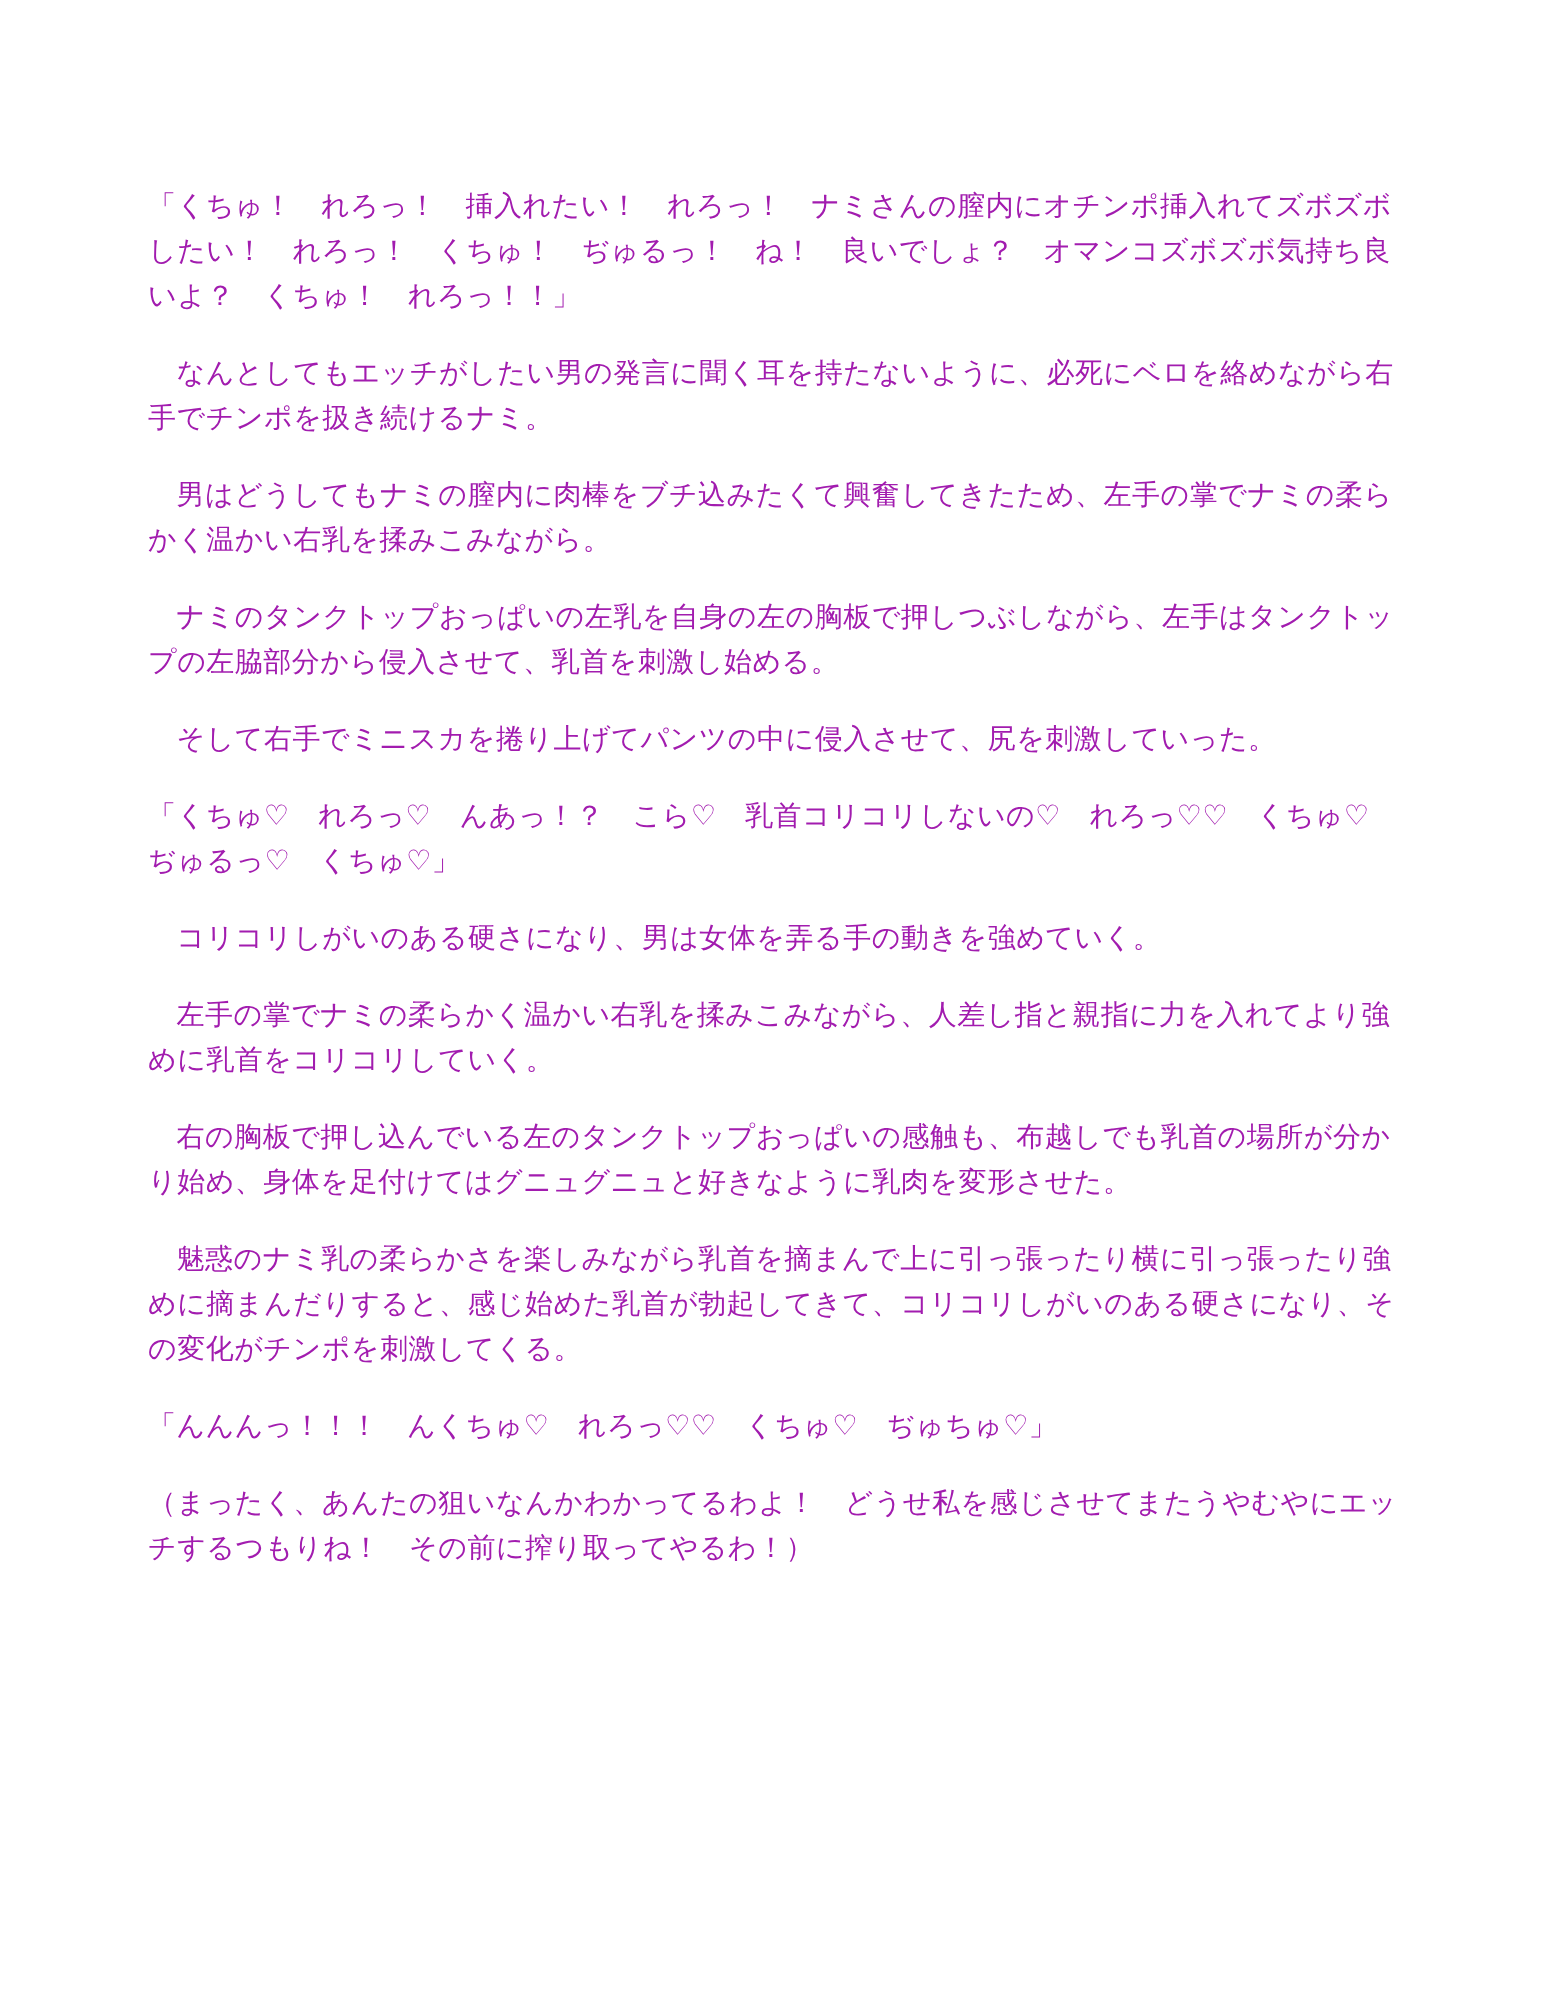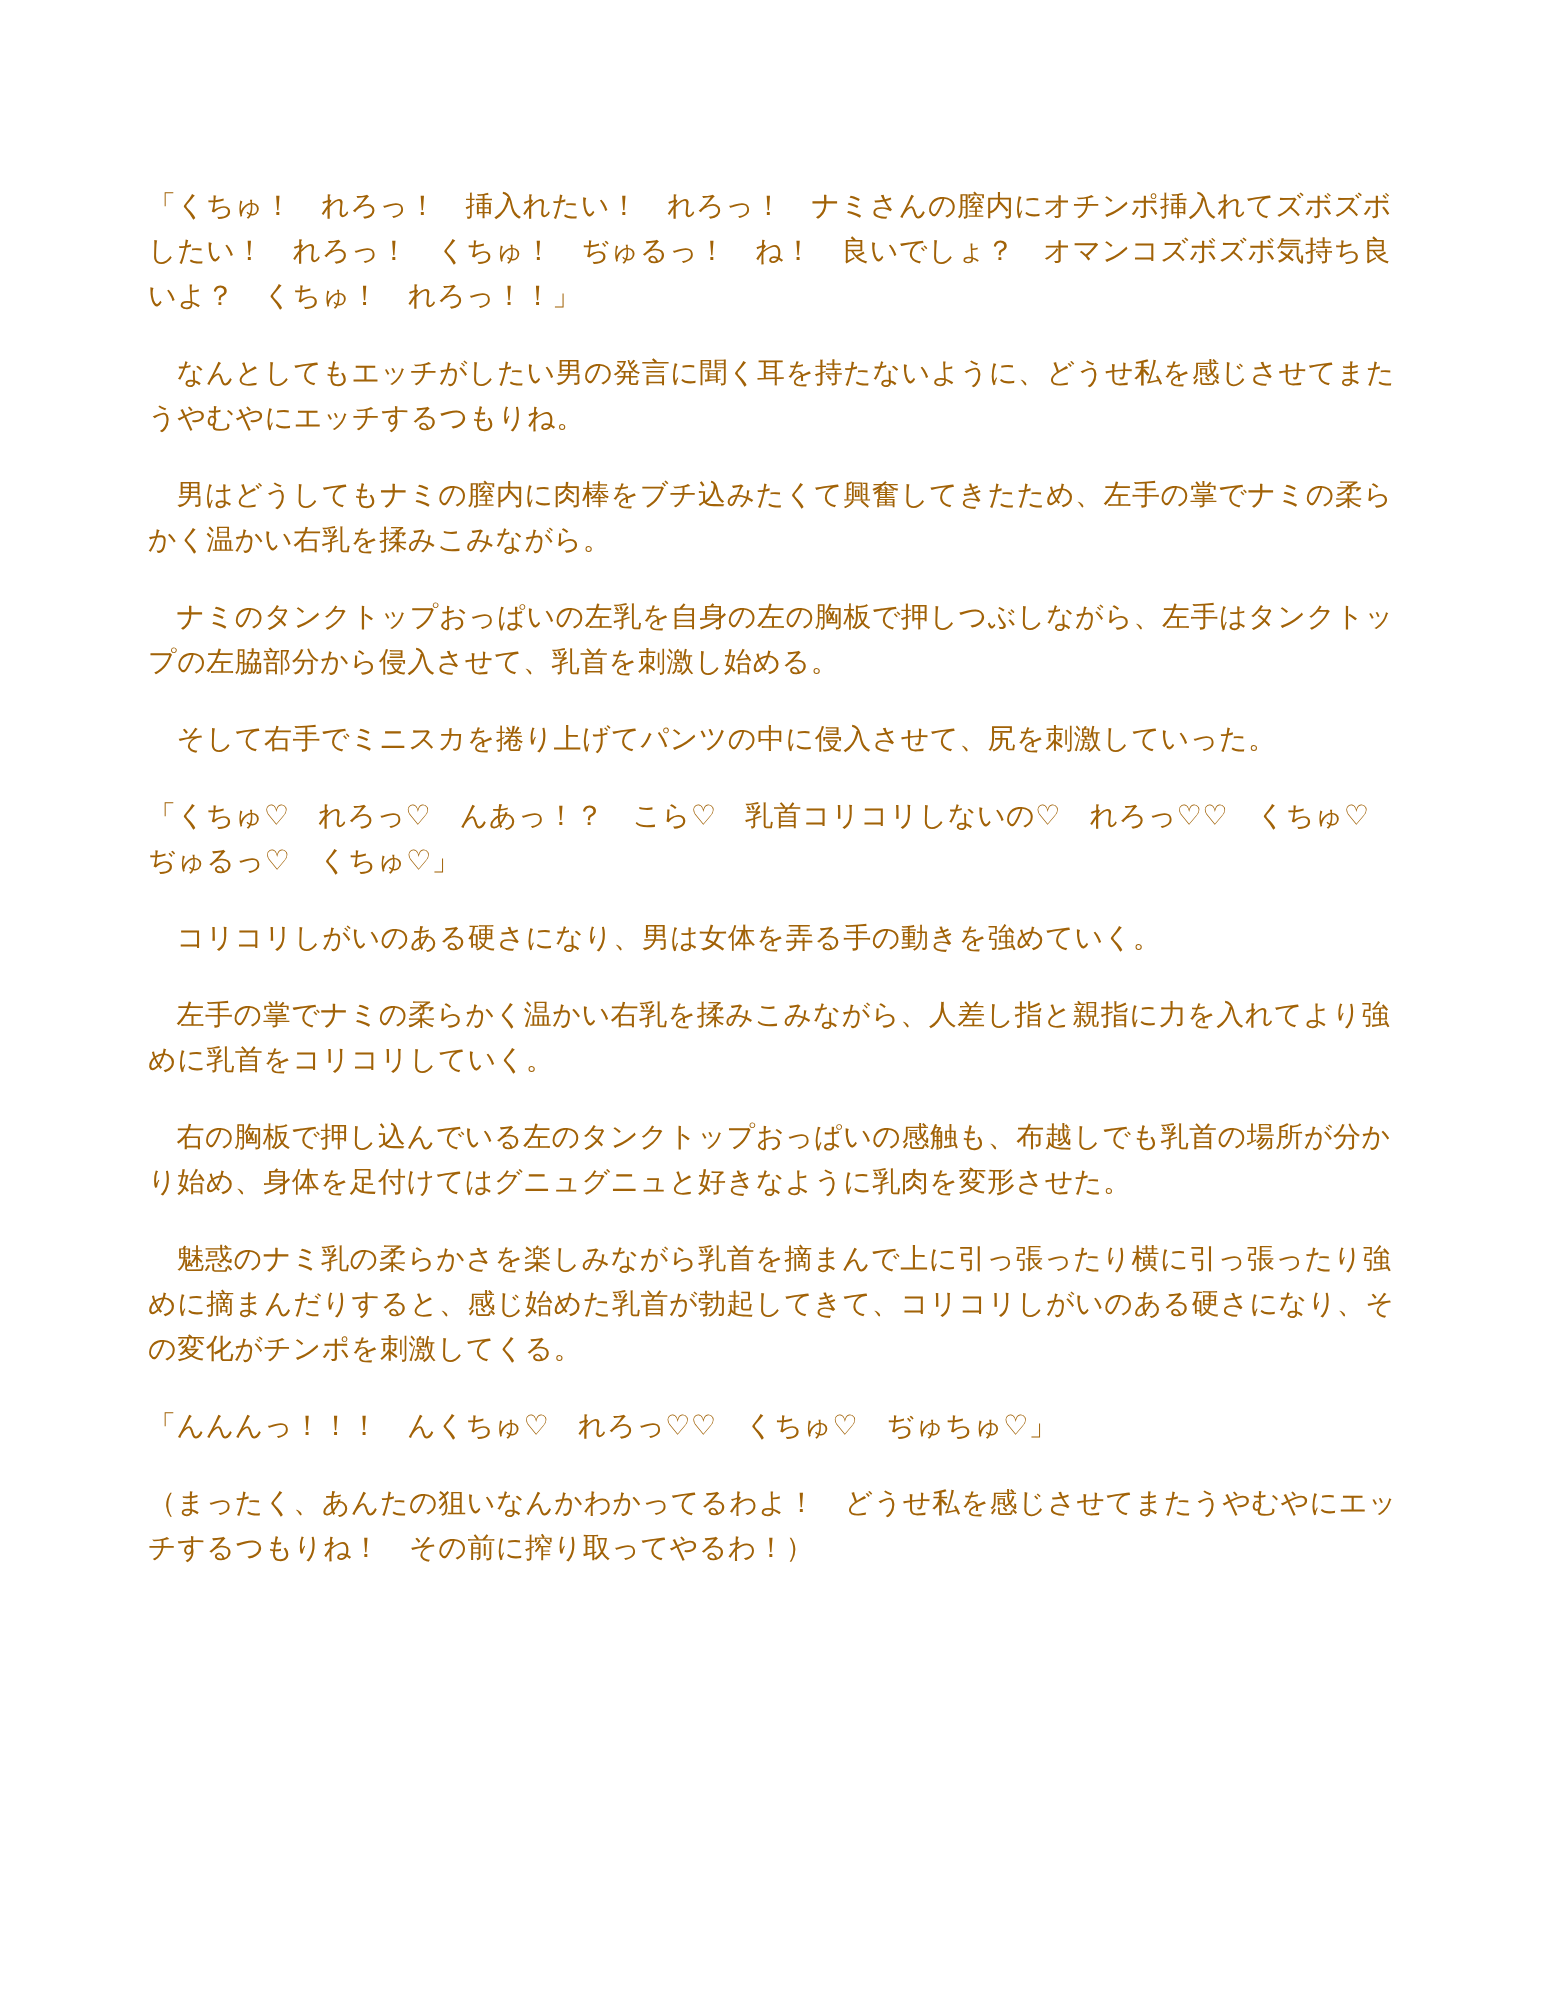--- a/index.html
+++ b/index.html
@@ -36,23 +36,23 @@
   }
   .para:last-child {
     margin-bottom: 0;
     margin-top: 20px;
   }
 </style>
 </head>
 <body>
 
 <div class="page" style="background: rgb(255, 255, 255);">
-  <div class="content" id="paragraphs" style="color: #a16207;">
+  <div class="content" id="paragraphs" style="color: #a21caf;">
       <p class="para">「くちゅ！　れろっ！　挿入れたい！　れろっ！　ナミさんの膣内にオチンポ挿入れてズボズボしたい！　れろっ！　くちゅ！　ぢゅるっ！　ね！　良いでしょ？　オマンコズボズボ気持ち良いよ？　くちゅ！　れろっ！！」</p>
-      <p class="para">　なんとしてもエッチがしたい男の発言に聞く耳を持たないように、どうせ私を感じさせてまたうやむやにエッチするつもりね。</p>
+      <p class="para">　なんとしてもエッチがしたい男の発言に聞く耳を持たないように、必死にベロを絡めながら右手でチンポを扱き続けるナミ。</p>
       <p class="para">　男はどうしてもナミの膣内に肉棒をブチ込みたくて興奮してきたため、左手の掌でナミの柔らかく温かい右乳を揉みこみながら。</p>
       <p class="para">　ナミのタンクトップおっぱいの左乳を自身の左の胸板で押しつぶしながら、左手はタンクトップの左脇部分から侵入させて、乳首を刺激し始める。</p>
       <p class="para">　そして右手でミニスカを捲り上げてパンツの中に侵入させて、尻を刺激していった。</p>
       <p class="para">「くちゅ♡　れろっ♡　んあっ！？　こら♡　乳首コリコリしないの♡　れろっ♡♡　くちゅ♡　ぢゅるっ♡　くちゅ♡」</p>
       <p class="para">　コリコリしがいのある硬さになり、男は女体を弄る手の動きを強めていく。</p>
       <p class="para">　左手の掌でナミの柔らかく温かい右乳を揉みこみながら、人差し指と親指に力を入れてより強めに乳首をコリコリしていく。</p>
       <p class="para">　右の胸板で押し込んでいる左のタンクトップおっぱいの感触も、布越しでも乳首の場所が分かり始め、身体を足付けてはグニュグニュと好きなように乳肉を変形させた。</p>
       <p class="para">　魅惑のナミ乳の柔らかさを楽しみながら乳首を摘まんで上に引っ張ったり横に引っ張ったり強めに摘まんだりすると、感じ始めた乳首が勃起してきて、コリコリしがいのある硬さになり、その変化がチンポを刺激してくる。</p>
       <p class="para">「んんんっ！！！　んくちゅ♡　れろっ♡♡　くちゅ♡　ぢゅちゅ♡」</p>
       <p class="para">（まったく、あんたの狙いなんかわかってるわよ！　どうせ私を感じさせてまたうやむやにエッチするつもりね！　その前に搾り取ってやるわ！）</p>

